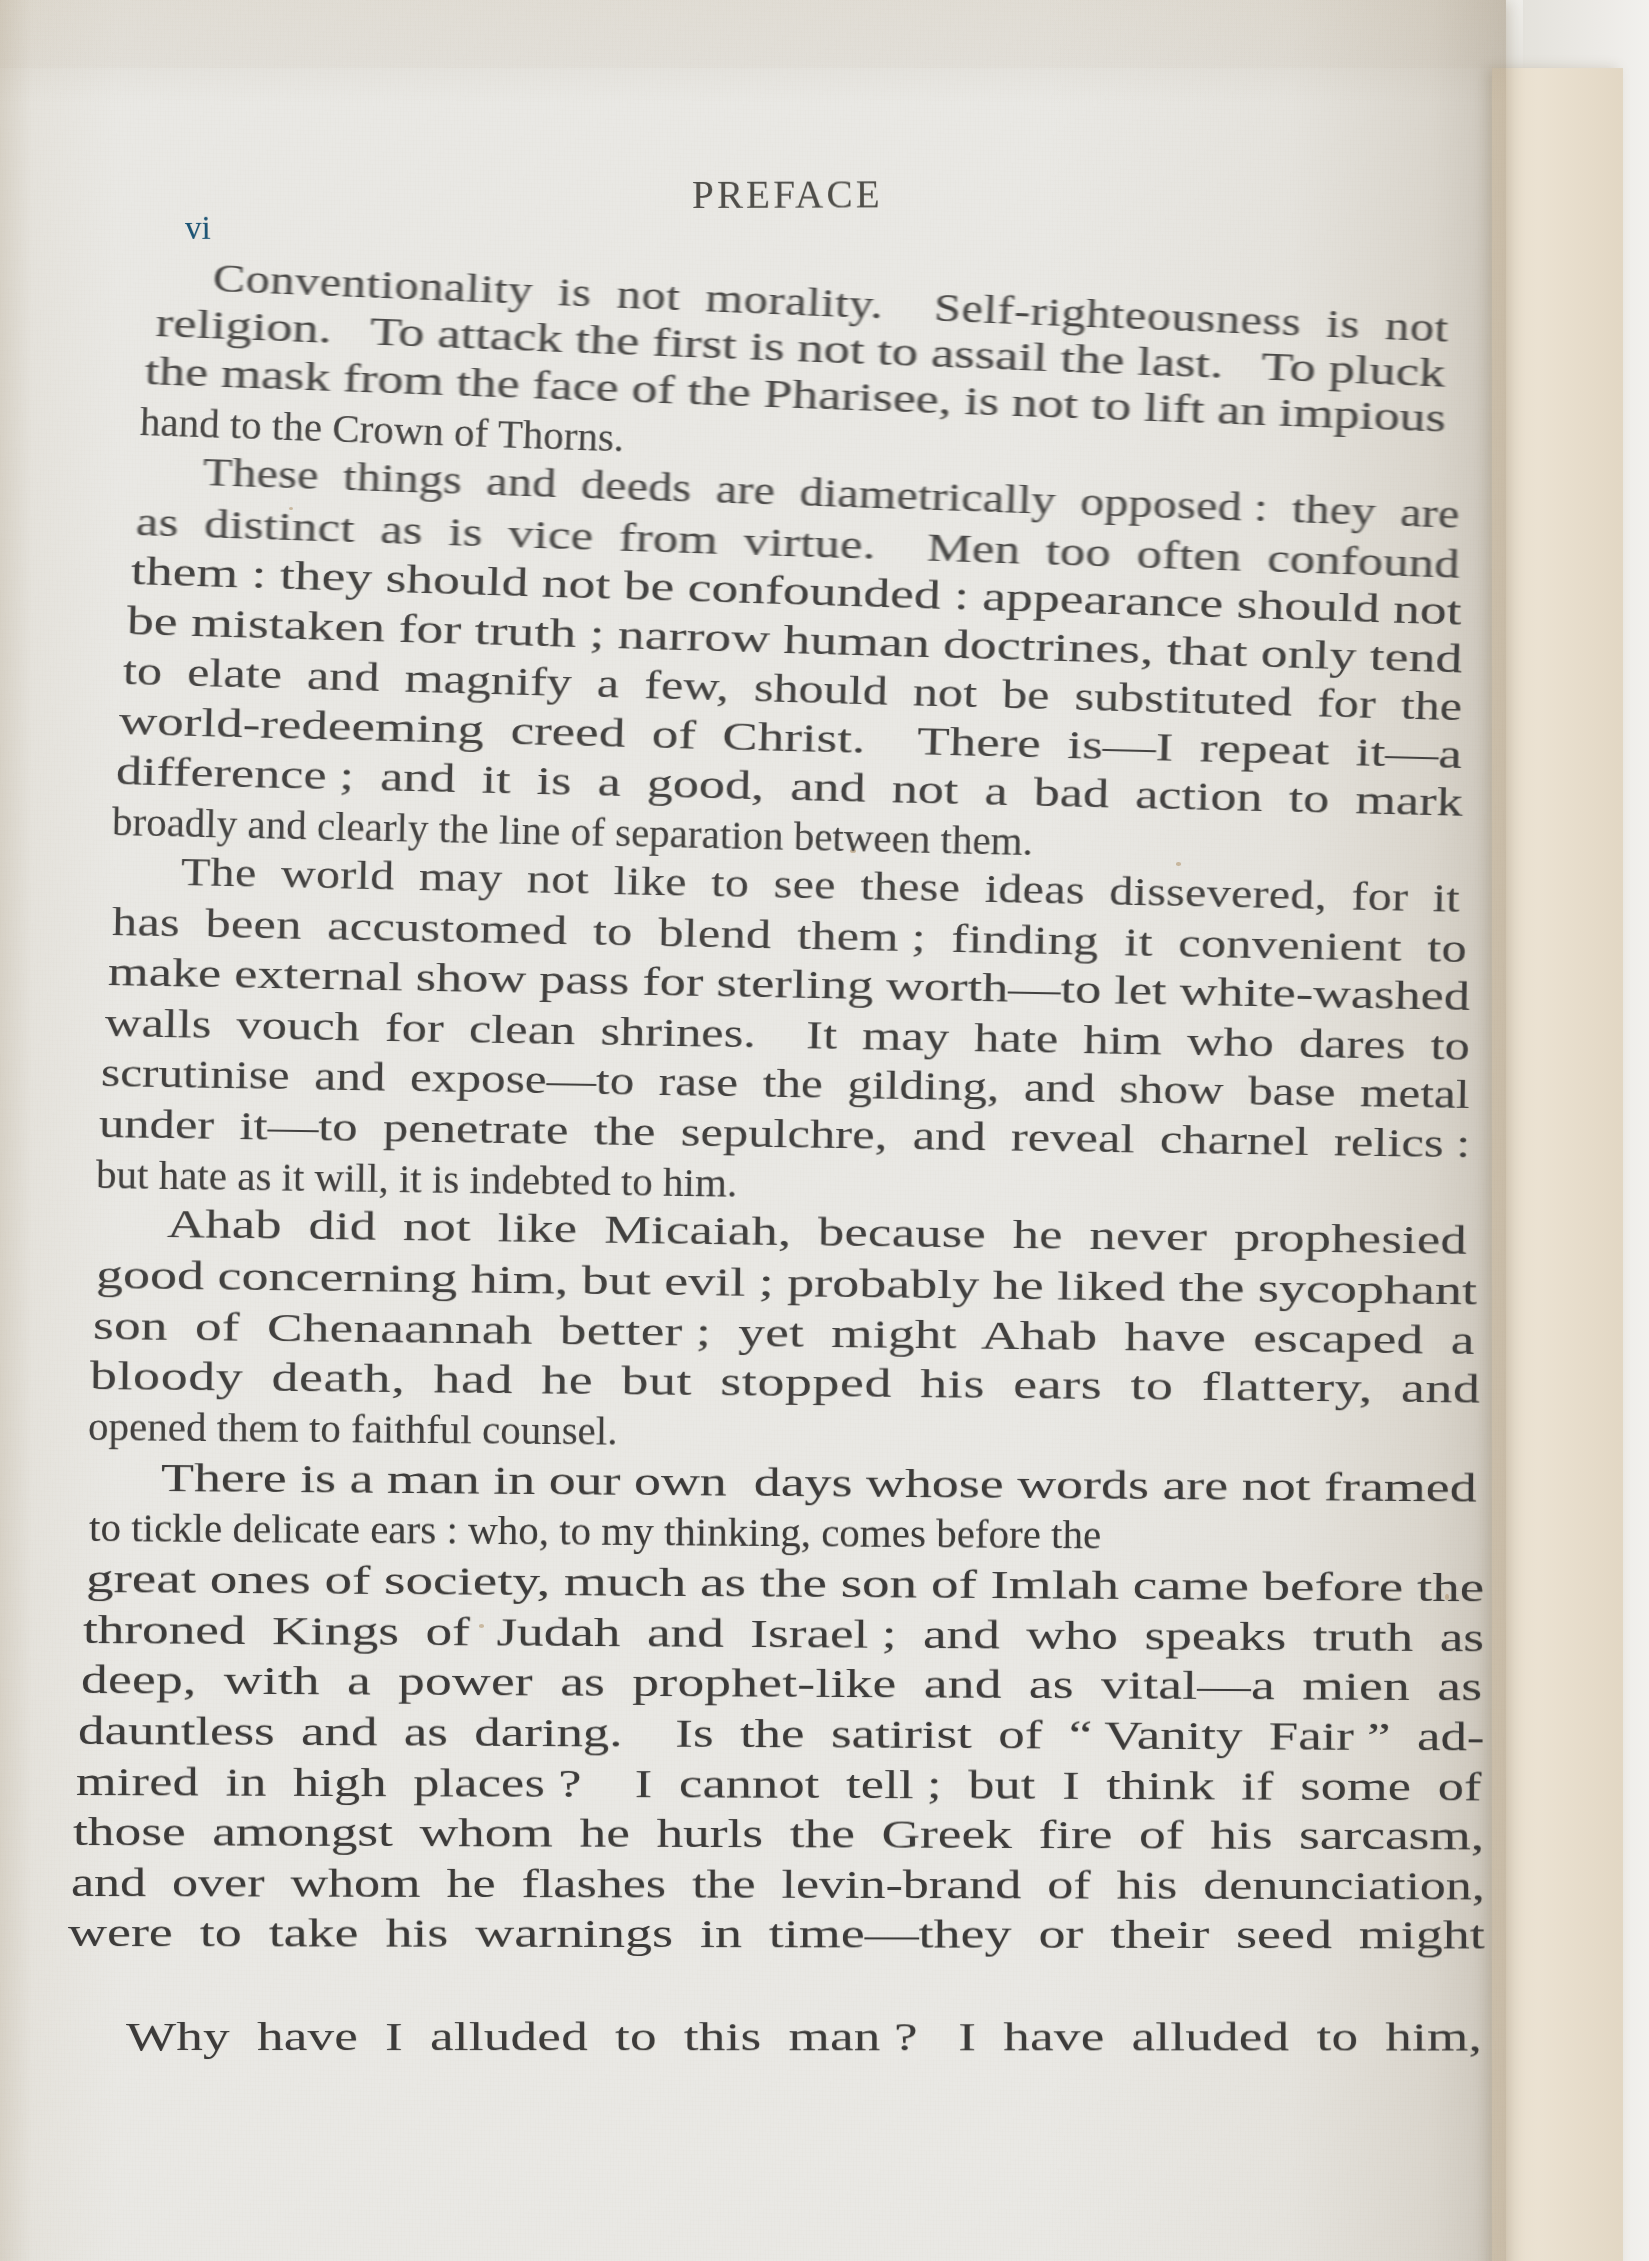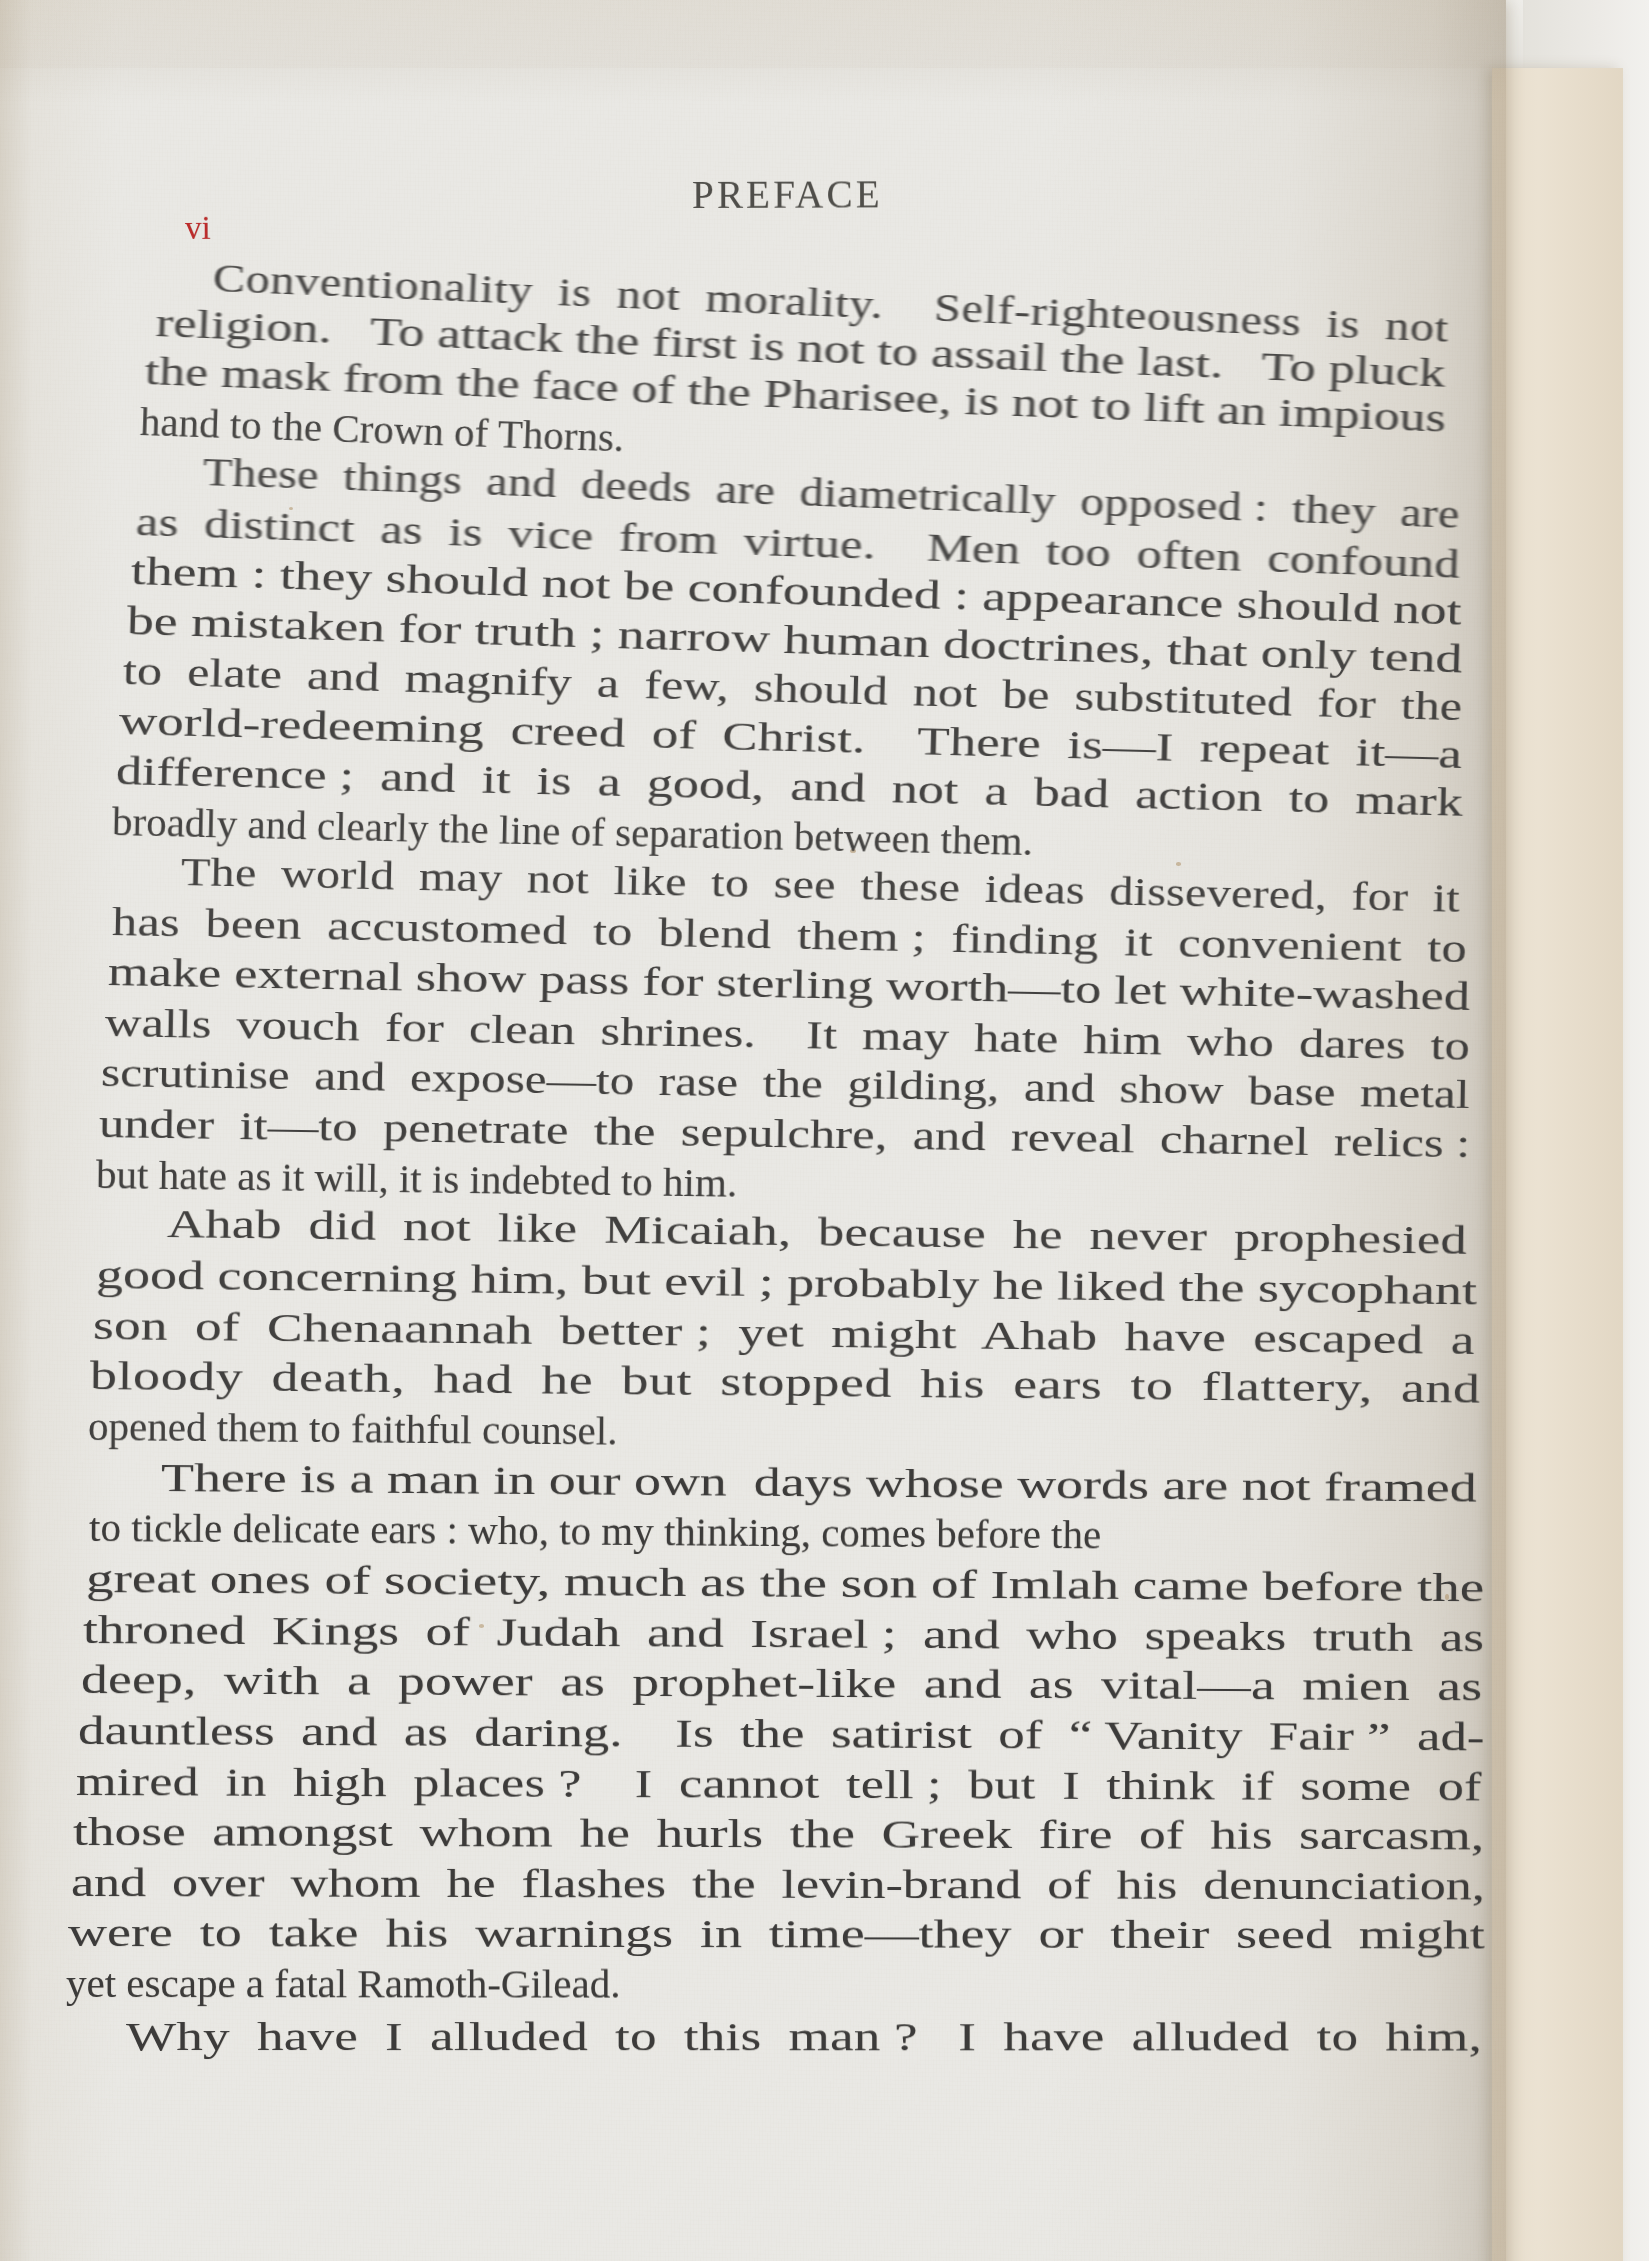--- a/index.html
+++ b/index.html
@@ -104,21 +104,21 @@
     transform-origin: left center;
   }
 
   .running-head {
     font-size: 39px;
     letter-spacing: 3.2px;
     color: #44433f;
   }
   .folio {
     font-size: 33px;
-    color: #b91c1c;
+    color: #0c4a6e;
   }
   .body-line {
     font-size: 41px;
     color: #3c3b3a;
   }
   
   .blur1 { filter: blur(0.7px); opacity: .93; }
   .blur2 { filter: blur(0.5px); opacity: .95; }
   .blur3 { filter: blur(0.3px); opacity: .97; }
   .blur4 { filter: blur(0.1px); }
@@ -185,19 +185,18 @@
     <div class="line body-line blur4" style="left: 161px; top: 1453px; transform: rotate(0.46deg) scaleX(1.3146);">There is a man in our own  days whose words are not framed</div>
     <div class="line body-line blur4" style="left:89px;  top:1503px; transform:rotate(0.42deg);">to tickle delicate ears : who, to my thinking, comes before the</div>
     <div class="line body-line blur4" style="left: 86px; top: 1554px; transform: rotate(0.38deg) scaleX(1.3427);">great ones of society, much as the son of Imlah came before the</div>
     <div class="line body-line blur4" style="left: 83px; top: 1605px; transform: rotate(0.34deg) scaleX(1.2965);">throned  Kings  of  Judah  and  Israel ;  and  who  speaks  truth  as</div>
     <div class="line body-line blur4" style="left: 81px; top: 1655px; transform: rotate(0.3deg) scaleX(1.3027); letter-spacing: 0.2px;">deep,  with  a  power  as  prophet-like  and  as  vital—a  mien  as</div>
     <div class="line body-line blur4" style="left: 78px; top: 1706px; transform: rotate(0.26deg) scaleX(1.2889);">dauntless  and  as  daring.    Is  the  satirist  of  “ Vanity  Fair ”  ad-</div>
     <div class="line body-line blur4" style="left: 76px; top: 1757px; transform: rotate(0.22deg) scaleX(1.2712); letter-spacing: 0.2px;">mired  in  high  places ?    I  cannot  tell ;  but  I  think  if  some  of</div>
     <div class="line body-line blur4" style="left: 73px; top: 1807px; transform: rotate(0.18deg) scaleX(1.3004);">those  amongst  whom  he  hurls  the  Greek  fire  of  his  sarcasm,</div>
     <div class="line body-line blur4" style="left: 71px; top: 1858px; transform: rotate(0.14deg) scaleX(1.2684);">and  over  whom  he  flashes  the  levin-brand  of  his  denunciation,</div>
     <div class="line body-line blur4" style="left: 68px; top: 1908px; transform: rotate(0.1deg) scaleX(1.3152);">were  to  take  his  warnings  in  time—they  or  their  seed  might</div>
-    <div class="line body-line blur4" style="left:66px;  top:1959px; transform:rotate(0.06deg);">yet escape a fatal Ramoth-Gilead.</div>
 
     <div class="line body-line blur4" style="left: 126px; top: 2012px; transform: rotate(0.02deg) scaleX(1.2934); letter-spacing: 0.2px;">Why  have  I  alluded  to  this  man ?   I  have  alluded  to  him,</div>
 
   </div>
 </div>
 
 
 </body></html>

